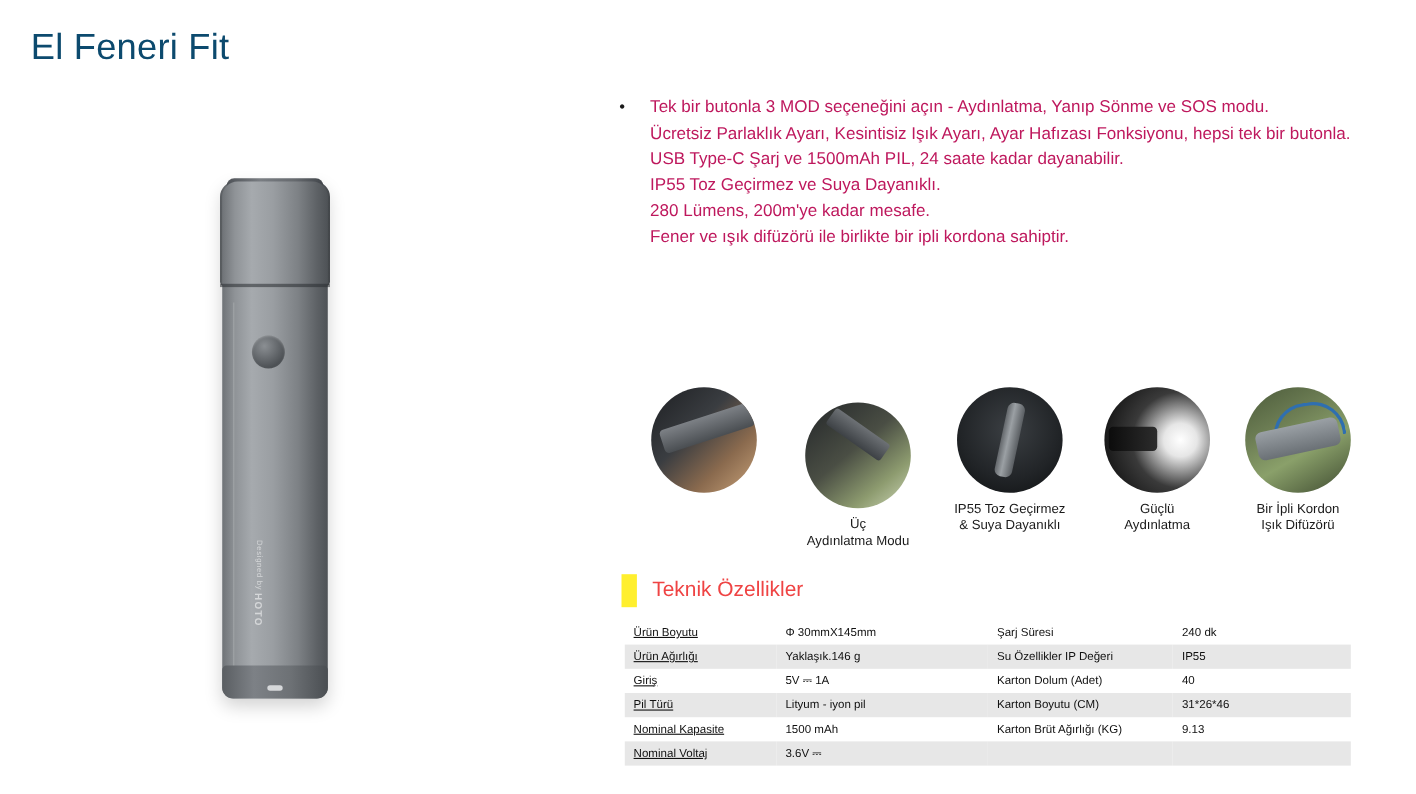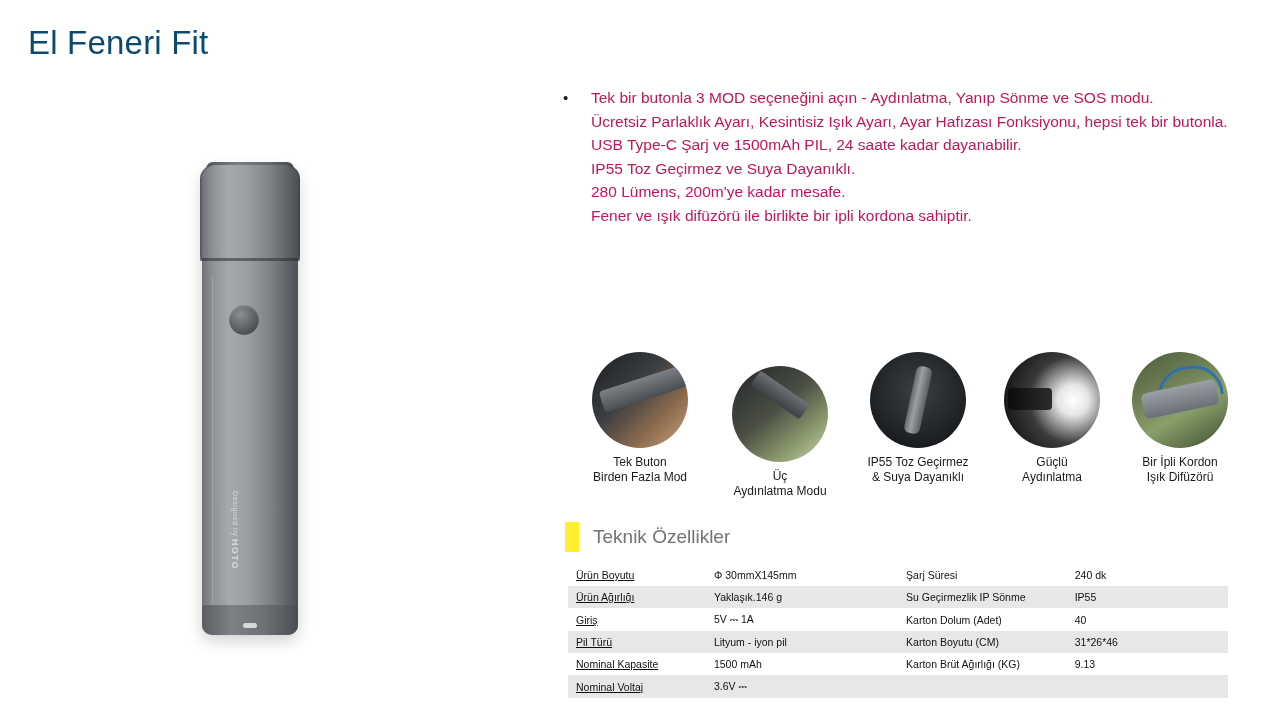--- a/index.html
+++ b/index.html
@@ -234,21 +234,21 @@
     align-items: center;
   }
   #specs-heading .marker {
     width: 14px;
     height: 30px;
     background: #ffef2e;
     margin-right: 14px;
   }
   #specs-heading .heading-text {
     font-size: 19px;
-    color: #737373;
+    color: #ef4444;
   }
 
   
   #specs-table {
     position: absolute;
     left: 568px;
     top: 564px;
     width: 660px;
     border-collapse: collapse;
     font-size: 10.5px;
@@ -295,22 +295,20 @@
     <div>IP55 Toz Geçirmez ve Suya Dayanıklı.</div>
     <div>280 Lümens, 200m'ye kadar mesafe.</div>
     <div>Fener ve ışık difüzörü ile birlikte bir ipli kordona sahiptir.</div>
   </div>
 </div>
 
 <div id="icon-strip">
 
   <div class="icon-item" style="left:0px; top:2px;">
     <div class="icon-circle art-a"></div>
-    <div class="icon-caption">Tek Buton
-Birden Fazla Mod</div>
   </div>
 
   <div class="icon-item" style="left:140px; top:16px;">
     <div class="icon-circle art-b"></div>
     <div class="icon-caption">Üç
 Aydınlatma Modu</div>
   </div>
 
   <div class="icon-item" style="left:278px; top:2px;">
     <div class="icon-circle art-c"></div>
@@ -341,21 +339,21 @@
   <tbody>
     <tr>
       <td class="c0">Ürün Boyutu</td>
       <td class="c1">Φ 30mmX145mm</td>
       <td class="c2">Şarj Süresi</td>
       <td class="c3">240 dk</td>
     </tr>
     <tr class="alt">
       <td class="c0">Ürün Ağırlığı</td>
       <td class="c1">Yaklaşık.146 g</td>
-      <td class="c2">Su Geçirmezlik IP Sönme</td>
+      <td class="c2">Su Özellikler IP Değeri</td>
       <td class="c3">IP55</td>
     </tr>
     <tr>
       <td class="c0">Giriş</td>
       <td class="c1">5V ⎓ 1A</td>
       <td class="c2">Karton Dolum (Adet)</td>
       <td class="c3">40</td>
     </tr>
     <tr class="alt">
       <td class="c0">Pil Türü</td>

